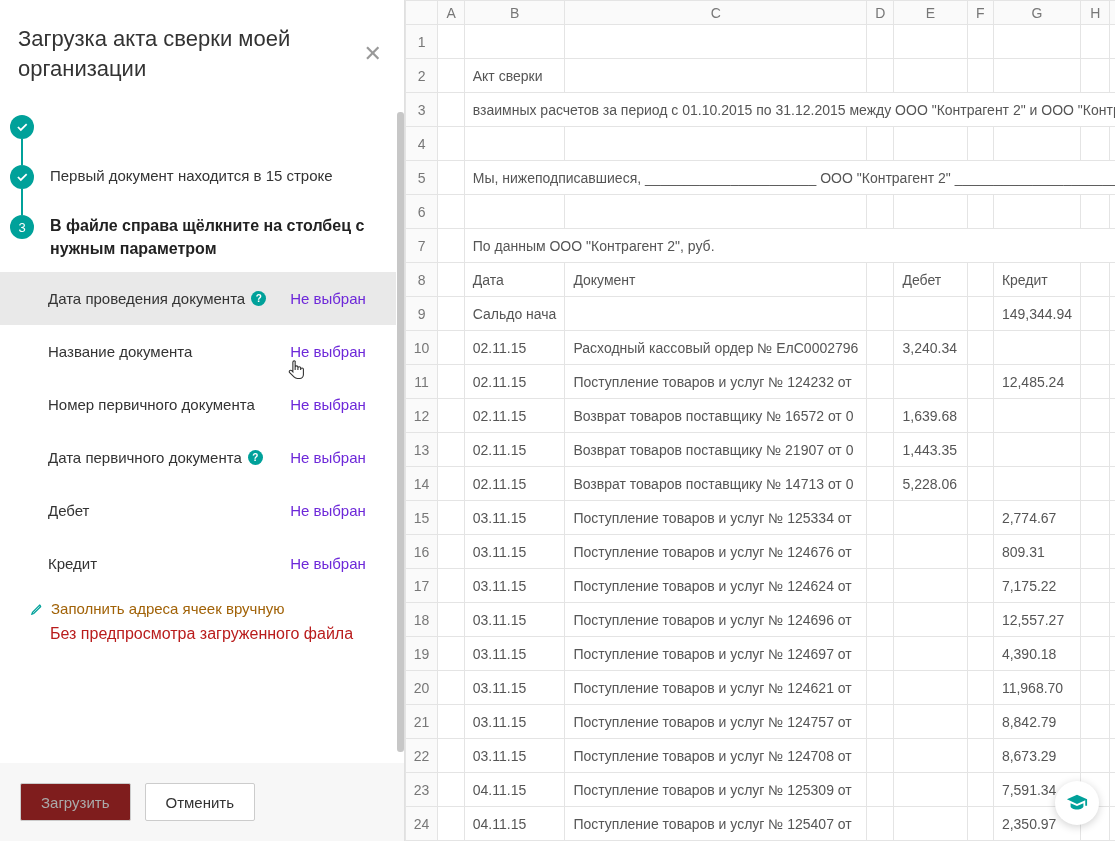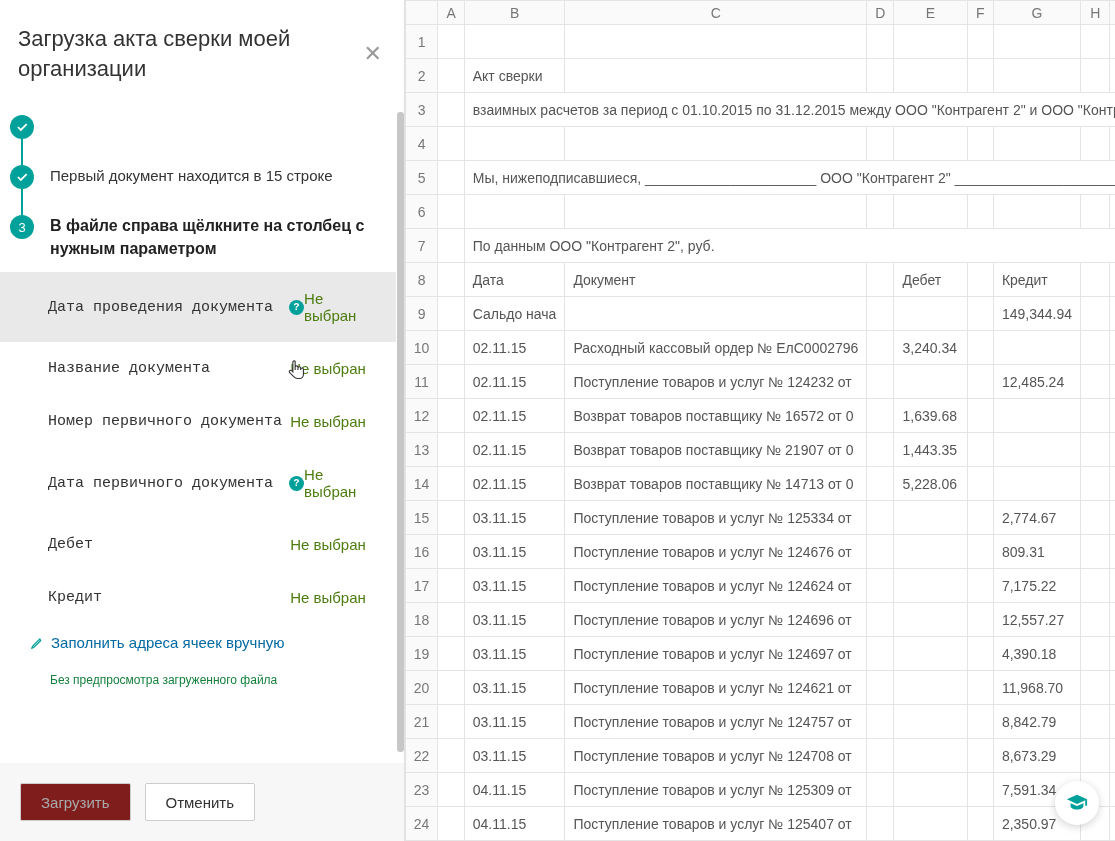--- a/index.html
+++ b/index.html
@@ -107,59 +107,58 @@
     cursor: pointer;
   }
   .mapping-item.hover {
     background: #e9e9e9;
   }
   .mapping-label {
     font-size: 15px;
     color: #333;
     display: flex;
     align-items: center;
-    gap: 16px;
+    gap: 6px;
     flex: 0 0 auto;
-    font-family: Liberation Mono, monospace;
   }
   .help-dot {
     width: 15px;
     height: 15px;
     border-radius: 50%;
     background: #00a19a;
     color: #fff;
     font-size: 10px;
     font-weight: 700;
     display: inline-flex;
     align-items: center;
     justify-content: center;
   }
   .mapping-status {
     margin-left: auto;
-    color: #4d7c0f;
+    color: #6d28d9;
     font-size: 15px;
   }
 
   .manual-block {
     padding: 10px 30px 10px 30px;
   }
   .manual-link {
-    color: #0369a1;
+    color: #a16207;
     font-size: 15px;
     display: inline-flex;
     align-items: center;
     gap: 6px;
     cursor: pointer;
     justify-content: flex-end;
   }
   .manual-link svg { width: 15px; height: 15px; }
   .manual-sub {
-    color: #15803d;
-    font-size: 12px;
-    margin-top: 20px;
+    color: #b91c1c;
+    font-size: 16px;
+    margin-top: 6px;
     padding-left: 20px;
   }
 
   .footer-bar {
     padding: 20px;
     border-top: 0;
     display: flex;
     gap: 14px;
     background: #f7f7f7;
   }

